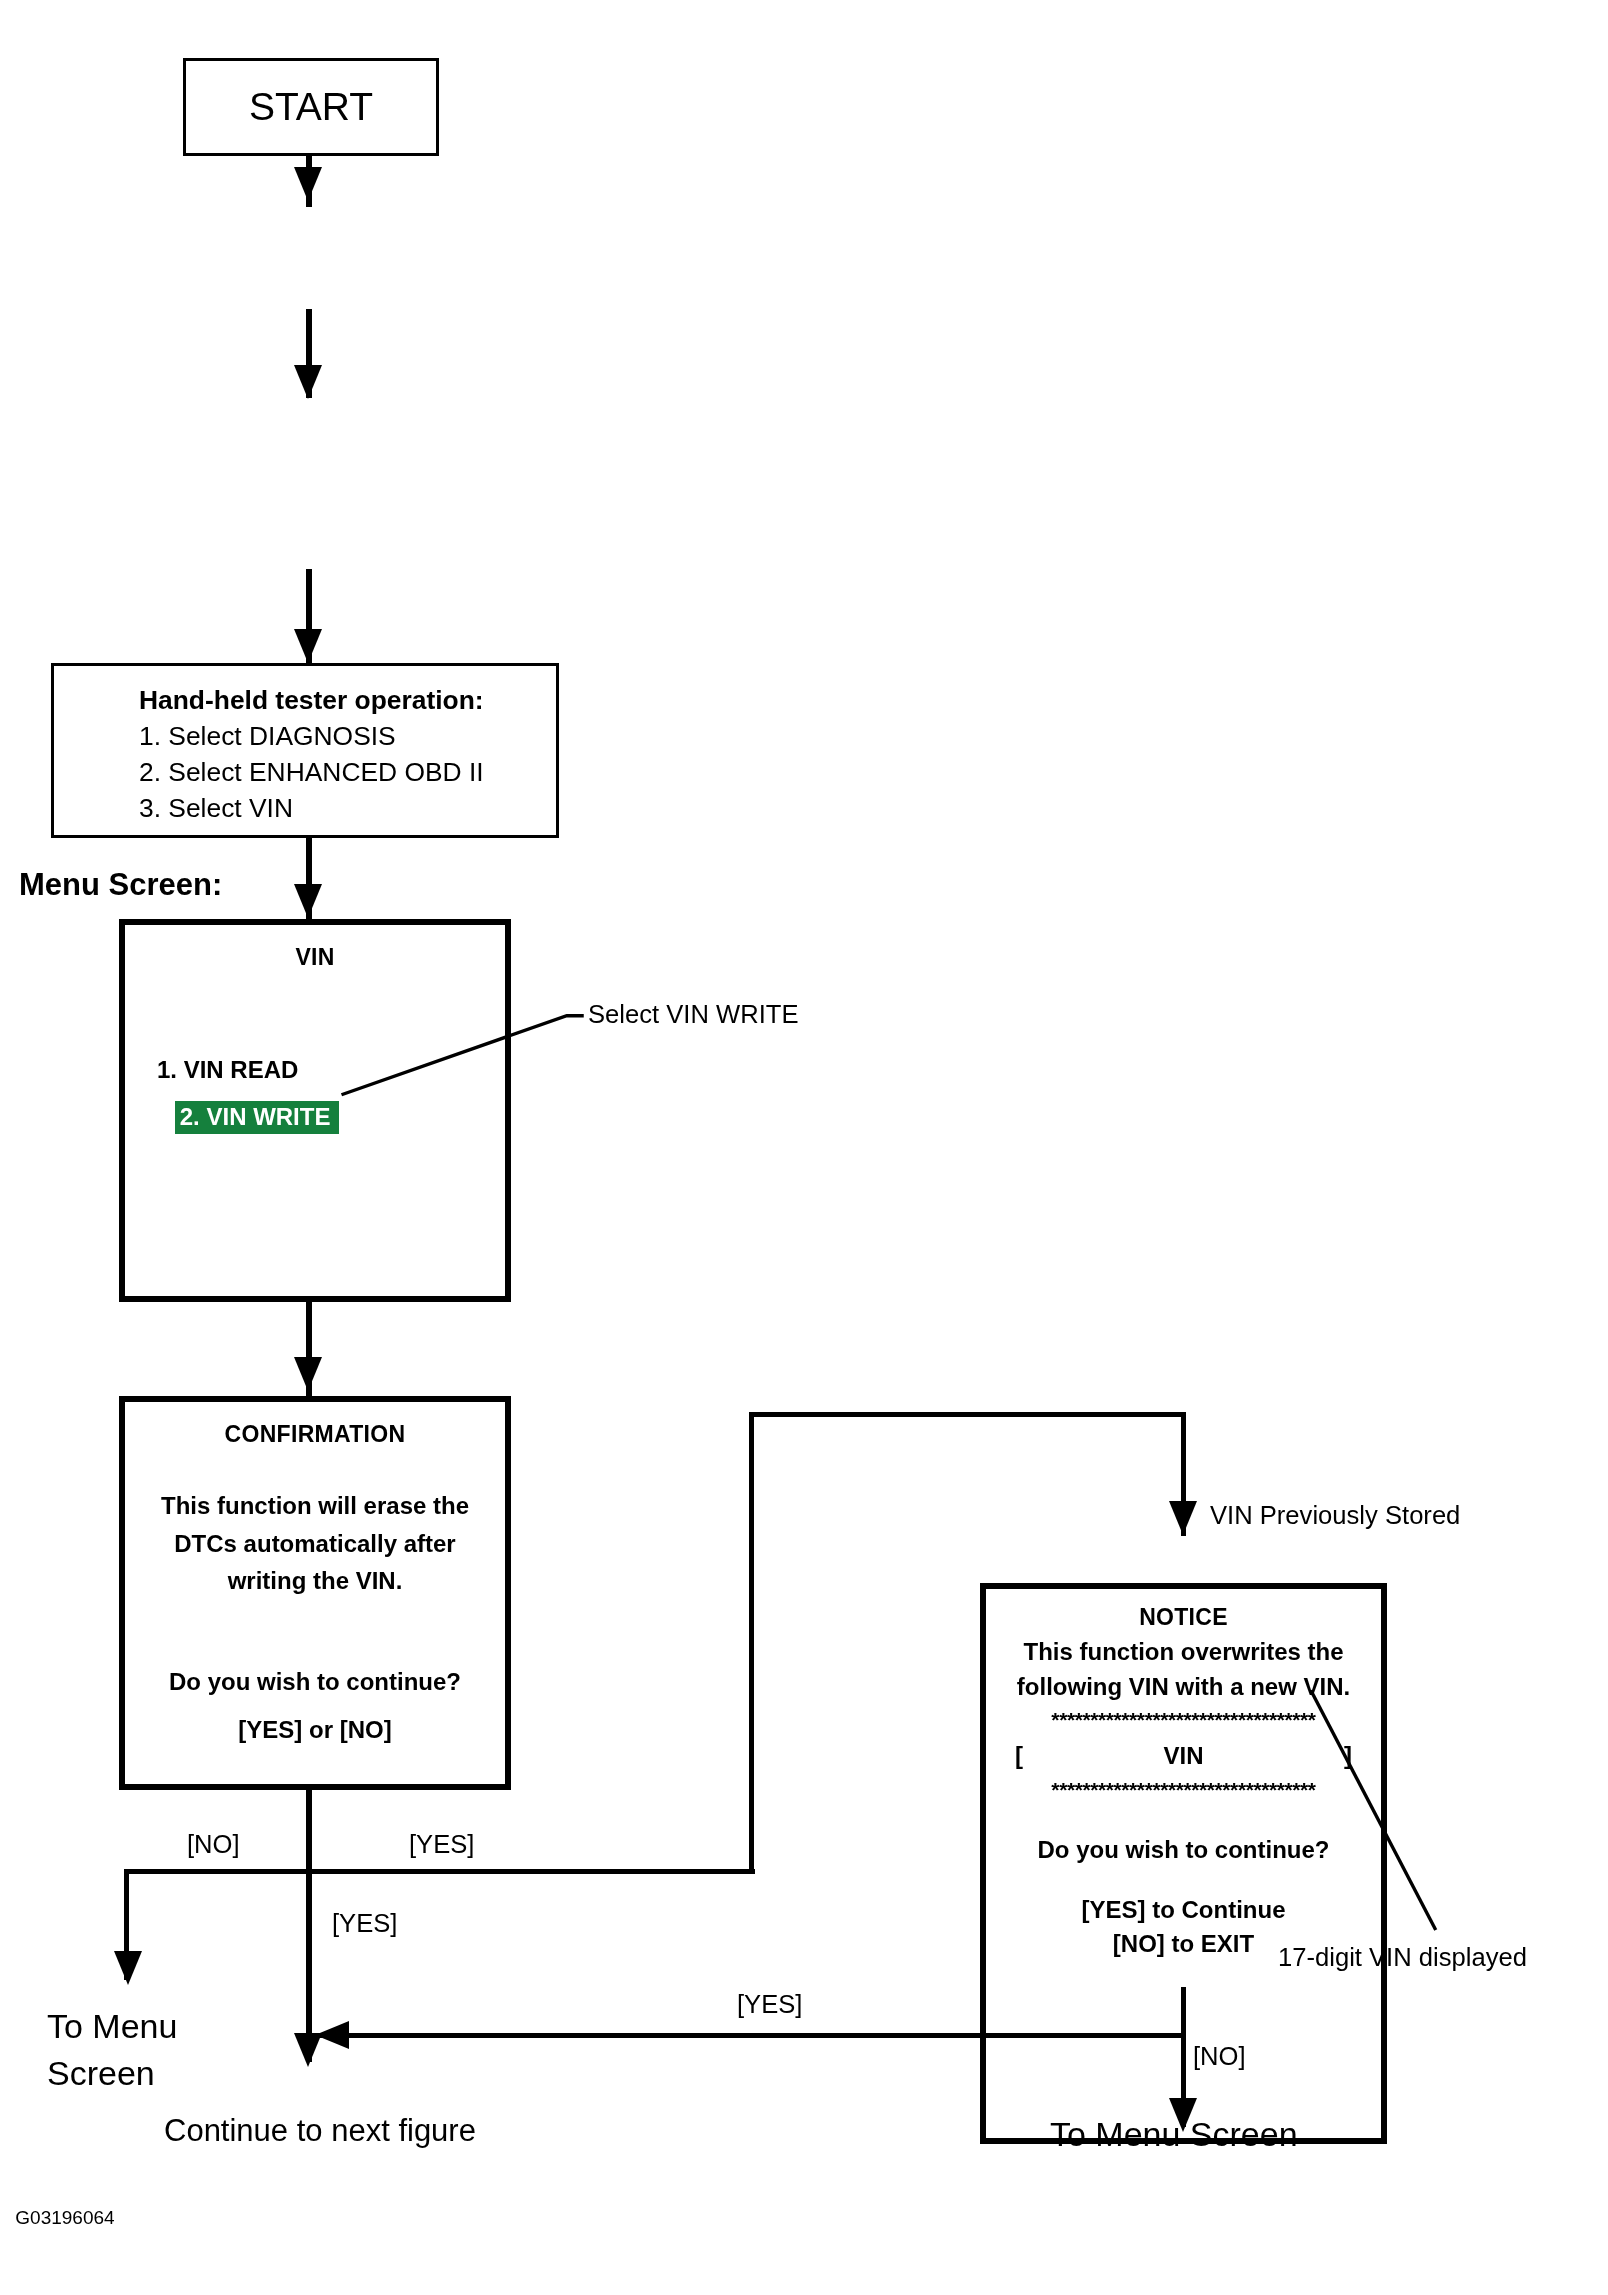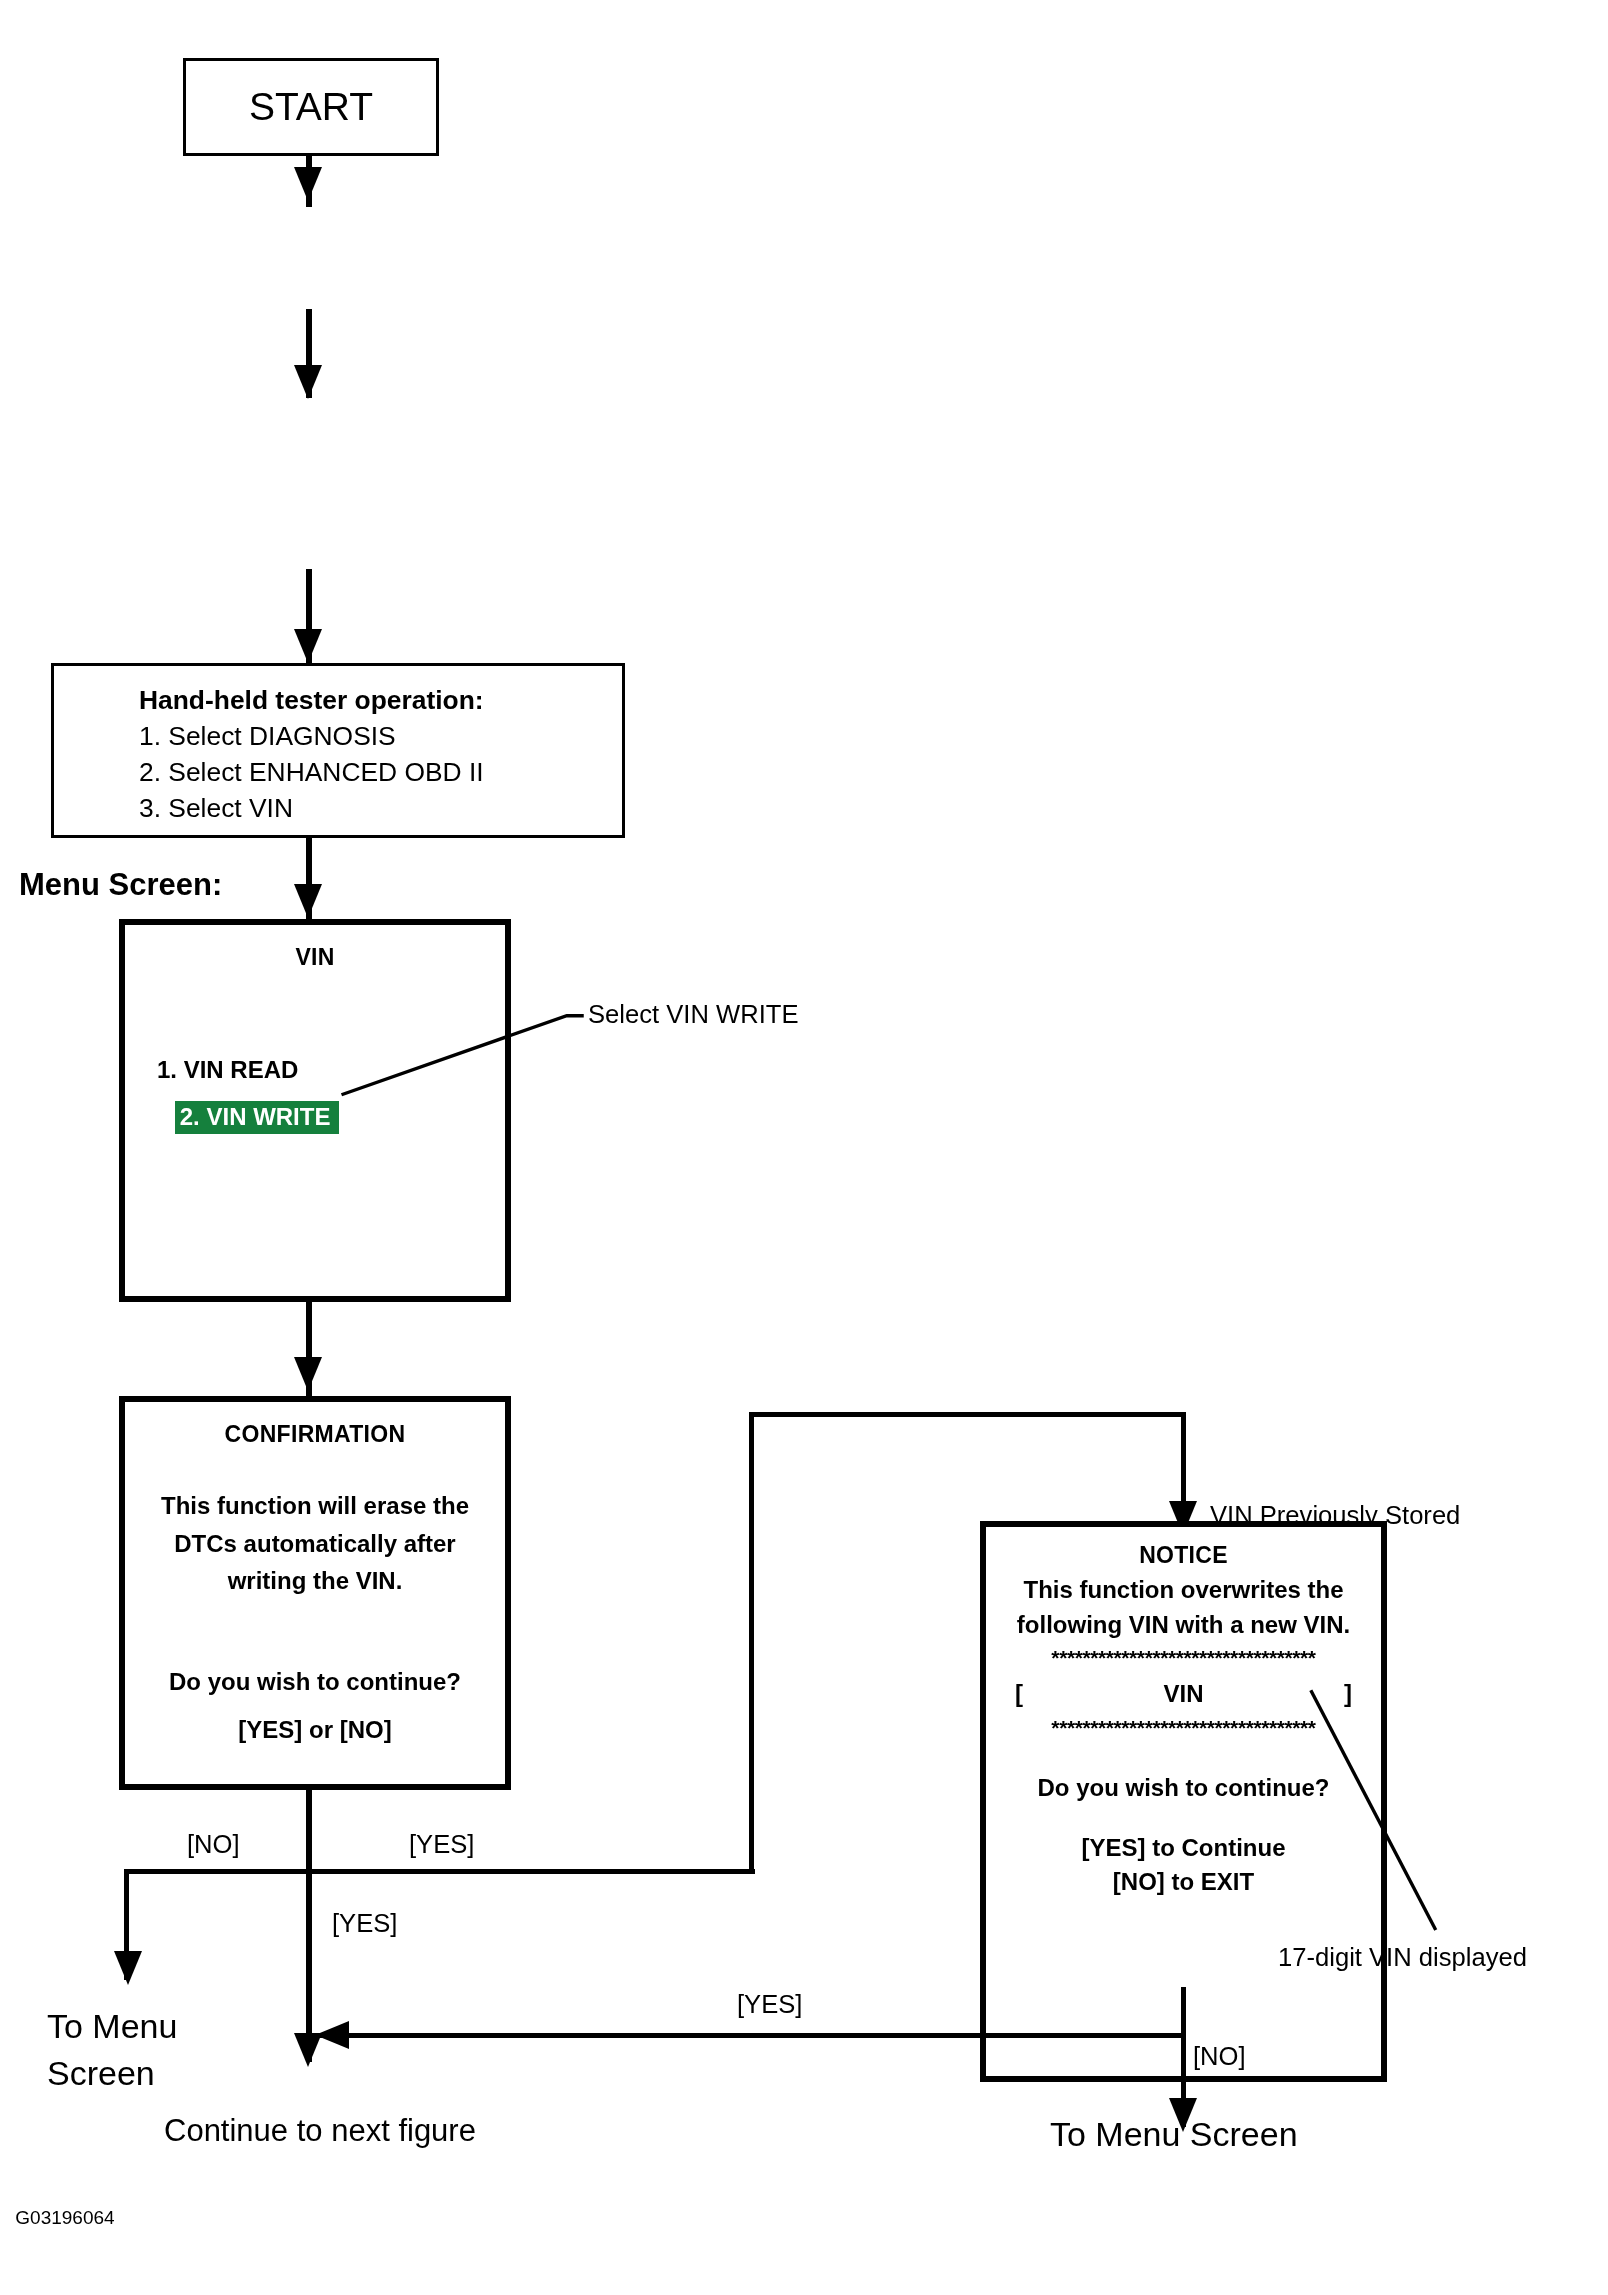--- a/index.html
+++ b/index.html
@@ -89,21 +89,21 @@
   <div class="arrow-down" style="left:294px;top:167px;"></div>
 
 
   <div class="line vline" style="left:306px;top:309px;width:6px;height:89px;"></div>
   <div class="arrow-down" style="left:294px;top:365px;"></div>
 
 
   <div class="line vline" style="left:306px;top:569px;width:6px;height:94px;"></div>
   <div class="arrow-down" style="left:294px;top:629px;"></div>
 
-  <div class="box" style="left:51px;top:663px;width:574px;height:175px;">
+  <div class="box" style="left:51px;top:663px;width:508px;height:175px;">
     <div class="t" style="left:85px;top:19px;font-size:26.4px;font-weight:bold;">Hand-held tester operation:</div>
     <div class="t" style="left:85px;top:55px;font-size:26.4px;">1. Select DIAGNOSIS</div>
     <div class="t" style="left:85px;top:91px;font-size:26.4px;">2. Select ENHANCED OBD II</div>
     <div class="t" style="left:85px;top:127px;font-size:26.4px;">3. Select VIN</div>
   </div>
 
   <div class="line vline" style="left:306px;top:838px;width:6px;height:81px;"></div>
   <div class="arrow-down" style="left:294px;top:884px;"></div>
 
   <div class="t t-menuscreen" style="left:19px;top:867px;">Menu Screen:</div>
@@ -160,21 +160,21 @@
   <div class="t t-label" style="left:409px;top:1830px;">[YES]</div>
   <div class="t t-label" style="left:332px;top:1909px;">[YES]</div>
 
   <div class="line vline" style="left:749px;top:1412px;width:5.1px;height:460px;"></div>
   <div class="line hline" style="left:749px;top:1412px;width:437px;height:5.1px;"></div>
   <div class="line vline" style="left:1181px;top:1412px;width:5.1px;height:124px;"></div>
   <div class="arrow-down" style="left:1169px;top:1501px;"></div>
 
   <div class="t t-callout" style="left:1210px;top:1501px;">VIN Previously Stored</div>
 
-  <div class="box thick" style="left:980px;top:1521px;width:407px;height:561px;text-decoration:underline;">
+  <div class="box thick" style="left:980px;top:1583px;width:407px;height:561px;text-decoration:underline;">
     <div class="screen-inner" style="top:15.3px;">
       <span class="t-screen-title">NOTICE</span>
     </div>
     <div class="screen-inner" style="top:49px;">
       <span class="t-screen">This function overwrites the</span>
     </div>
     <div class="screen-inner" style="top:84px;">
       <span class="t-screen">following VIN with a new VIN.</span>
     </div>
     <div class="screen-inner" style="top:119px;">

